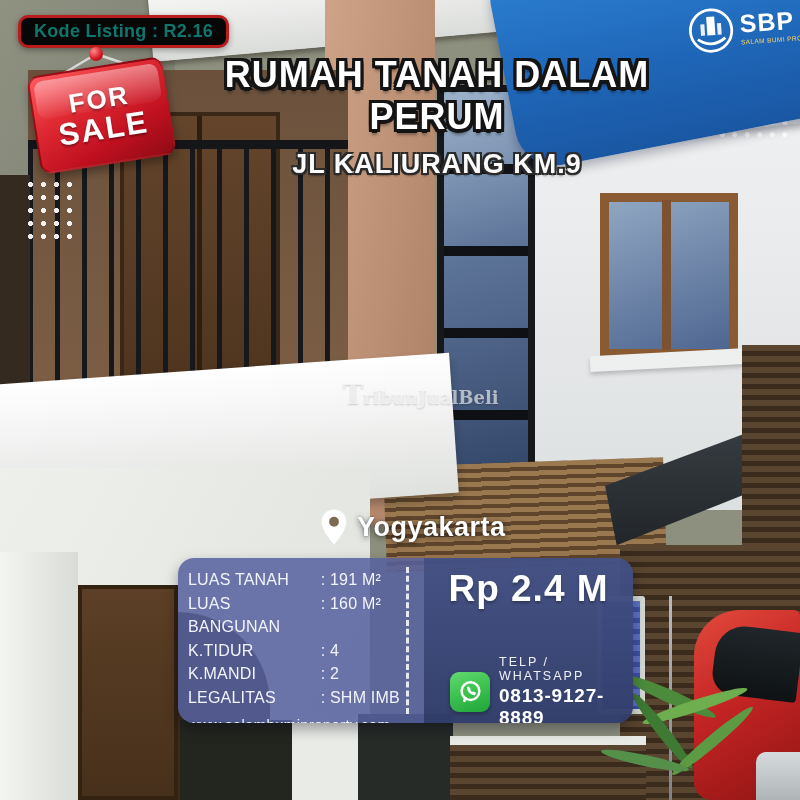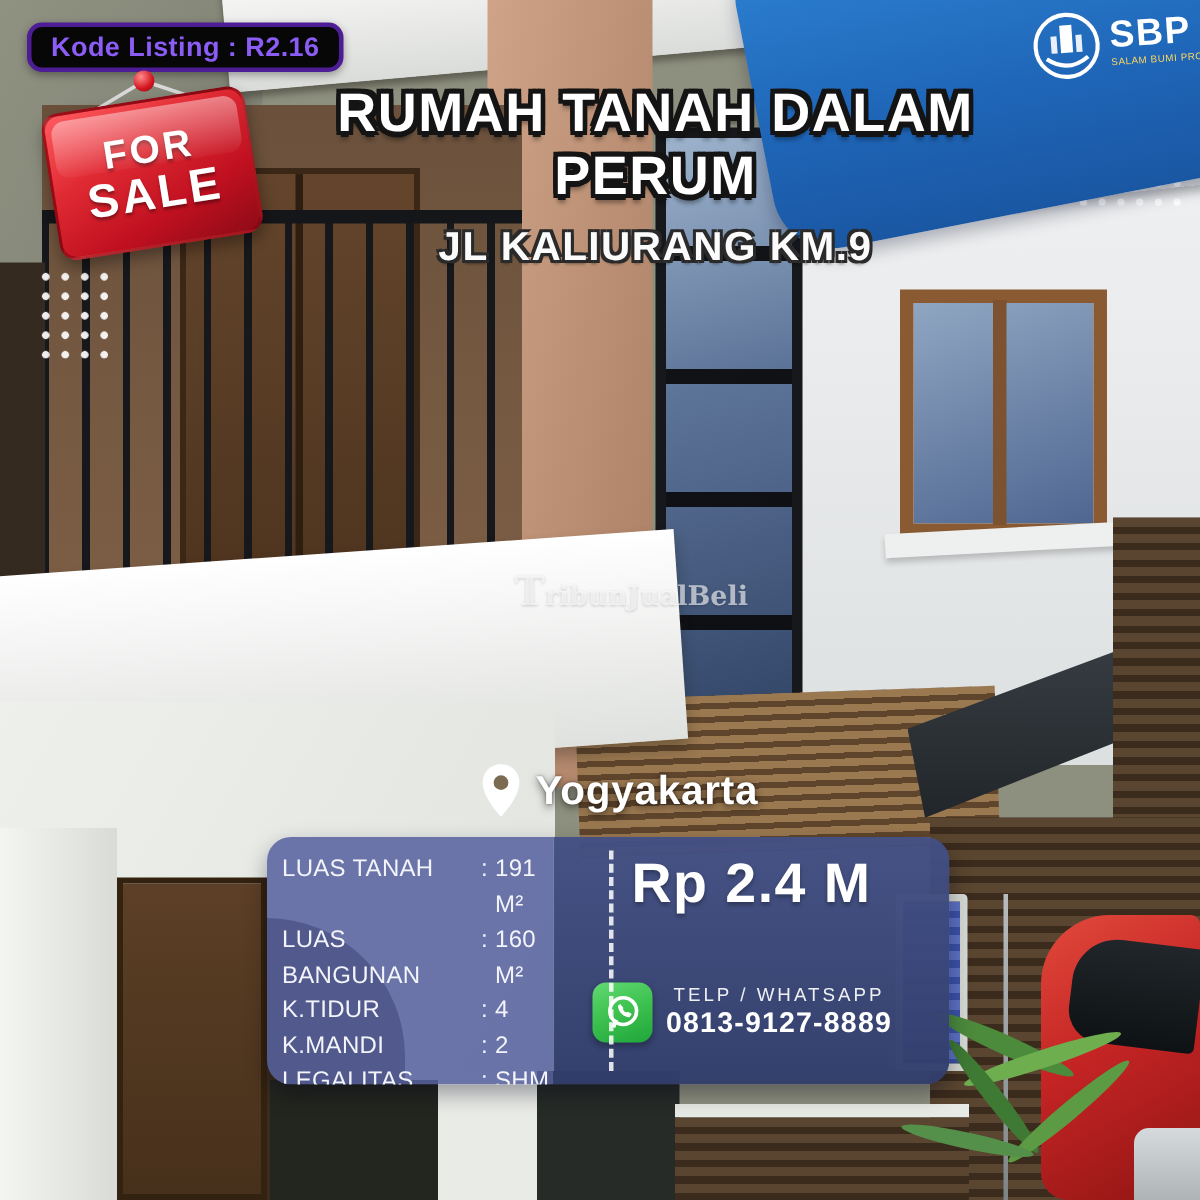--- a/index.html
+++ b/index.html
@@ -6,22 +6,22 @@
   .stage{position:relative;width:800px;height:800px;overflow:hidden;
          font-family:"Liberation Sans",sans-serif;background:#8e907f;}
   .ph{position:absolute;}
   
   .railing{background:repeating-linear-gradient(90deg,#17181c 0 5px,rgba(0,0,0,0) 5px 27px);}
   .slats-h{background:repeating-linear-gradient(180deg,#9a7850 0 5px,#5f452c 5px 9px);}
   .slats-dark{background:repeating-linear-gradient(180deg,#5a4630 0 6px,#3b2b1c 6px 11px);}
   .blinds{background:repeating-linear-gradient(180deg,#5d72c4 0 6px,#3c52a8 6px 11px);}
   
   .dots{position:absolute;background-image:radial-gradient(circle,rgba(255,255,255,.92) 2.3px,rgba(255,255,255,0) 2.7px);background-size:12.5px 12.5px;}
-  .kode-badge{position:absolute;left:18px;top:15px;background:#070707;color:#8b5cf6;
-      border:3px solid #4c1d95;border-radius:10px;padding:3px 13px;font-size:18px;font-weight:bold;
+  .kode-badge{position:absolute;left:18px;top:15px;background:#070707;color:#0f766e;
+      border:3px solid #b91c1c;border-radius:10px;padding:3px 13px;font-size:18px;font-weight:bold;
       letter-spacing:.3px;box-shadow:0 2px 6px rgba(0,0,0,.35);}
   .sale-tag{position:absolute;left:33px;top:66px;width:133px;height:95px;transform:rotate(-9deg);
       background:linear-gradient(155deg,#ff5a5f 0%,#e02a33 35%,#c01020 70%,#8f0b16 100%);
       border:2px solid rgba(120,8,14,.55);border-radius:12px;display:flex;flex-direction:column;
       align-items:center;justify-content:center;box-shadow:0 5px 10px rgba(0,0,0,.35);}
   .sale-tag::after{content:"";position:absolute;left:4px;right:4px;top:4px;height:40%;
       background:linear-gradient(rgba(255,255,255,.42),rgba(255,255,255,.04));border-radius:9px;}
   .sale-line1{color:#fff;font-weight:bold;font-size:26px;letter-spacing:2px;line-height:1.05;
       text-shadow:0 2px 2px rgba(0,0,0,.35);}
   .sale-line2{color:#fff;font-weight:bold;font-size:31px;letter-spacing:2px;line-height:1.05;
@@ -43,40 +43,40 @@
   .sbp-abbr{color:#fff;font-weight:bold;font-size:25px;letter-spacing:1px;line-height:1;}
   .sbp-tagline{color:#ffd65e;font-size:6.5px;letter-spacing:.4px;margin-top:2px;white-space:nowrap;}
   .watermark{position:absolute;left:343px;top:379px;font-family:"DejaVu Serif",serif;font-weight:bold;
       font-size:18px;color:rgba(255,255,255,.62);text-shadow:0 1px 2px rgba(0,0,0,.18);}
   .watermark::first-letter{font-size:27px;}
   .loc-row{position:absolute;left:320px;top:508px;display:flex;align-items:center;}
   .loc-text{margin-left:9px;color:#fff;font-weight:bold;font-size:27px;letter-spacing:.5px;
       text-shadow:0 2px 6px rgba(0,0,0,.55),0 0 2px rgba(0,0,0,.4);}
   .panel{position:absolute;left:178px;top:558px;width:455px;height:165px;border-radius:16px;
       overflow:hidden;display:flex;box-shadow:0 6px 14px rgba(0,0,20,.35);}
-  .panel-left{width:191px;height:100%;background:rgba(86,97,158,.86);position:relative;
+  .panel-left{width:246px;height:100%;background:rgba(86,97,158,.86);position:relative;
       padding:10px 0 0 10px;box-sizing:border-box;}
   .panel-divider{position:absolute;left:228px;top:9px;bottom:9px;width:0;
       border-left:3px dashed rgba(255,255,255,.85);z-index:2;}
   .panel-right{flex:1;height:100%;background:linear-gradient(180deg,rgba(67,80,133,.96),rgba(49,61,107,.97));
       position:relative;text-align:center;padding-top:8px;box-sizing:border-box;}
   .info-row{display:flex;color:#f2f4fa;font-size:16px;letter-spacing:.2px;line-height:23.5px;}
   .info-label{width:128px;flex:0 0 128px;}
   .info-sep{width:14px;flex:0 0 14px;text-align:center;}
   .website{margin-top:7px;color:rgba(255,255,255,.93);font-size:15px;letter-spacing:.3px;}
   .price-heading{color:#eab94f;font-weight:bold;font-size:21px;letter-spacing:4px;
       text-shadow:0 1px 2px rgba(0,0,0,.3);}
   .price-amount{color:#fff;font-weight:bold;font-size:37px;letter-spacing:1px;margin-top:2px;
       text-shadow:0 2px 3px rgba(0,0,0,.3);}
   .wa-row{position:absolute;left:26px;top:97px;display:flex;align-items:center;text-align:left;}
   .wa-icon{width:40px;height:40px;border-radius:9px;flex:0 0 40px;
       background:linear-gradient(160deg,#63d972 0%,#3fc351 45%,#1fa63a 100%);
       display:flex;align-items:center;justify-content:center;box-shadow:0 2px 4px rgba(0,0,0,.3);}
   .wa-texts{margin-left:9px;color:#fff;}
-  .wa-label{font-size:12.5px;letter-spacing:2px;color:rgba(255,255,255,.92);text-align:center;}
+  .wa-label{font-size:12.5px;letter-spacing:2px;color:rgba(255,255,255,.92);}
   .wa-phone{font-size:19px;font-weight:bold;letter-spacing:.8px;margin-top:2px;}
 </style>
 </head>
 <body>
 
 <div class="stage">
 
   <div class="ph" style="left:520px;top:0;width:280px;height:210px;background:linear-gradient(180deg,#1d4f9e,#3f74c4);"></div>
   <div class="ph" style="left:525px;top:40px;width:275px;height:470px;background:linear-gradient(180deg,#f2f3f4,#dde0e1);"></div>
   <div class="ph" style="left:552px;top:78px;width:250px;height:58px;background:linear-gradient(#fbfcfc,#d8dbdc);transform:rotate(-6deg);box-shadow:0 4px 6px rgba(0,0,0,.18);"></div>

